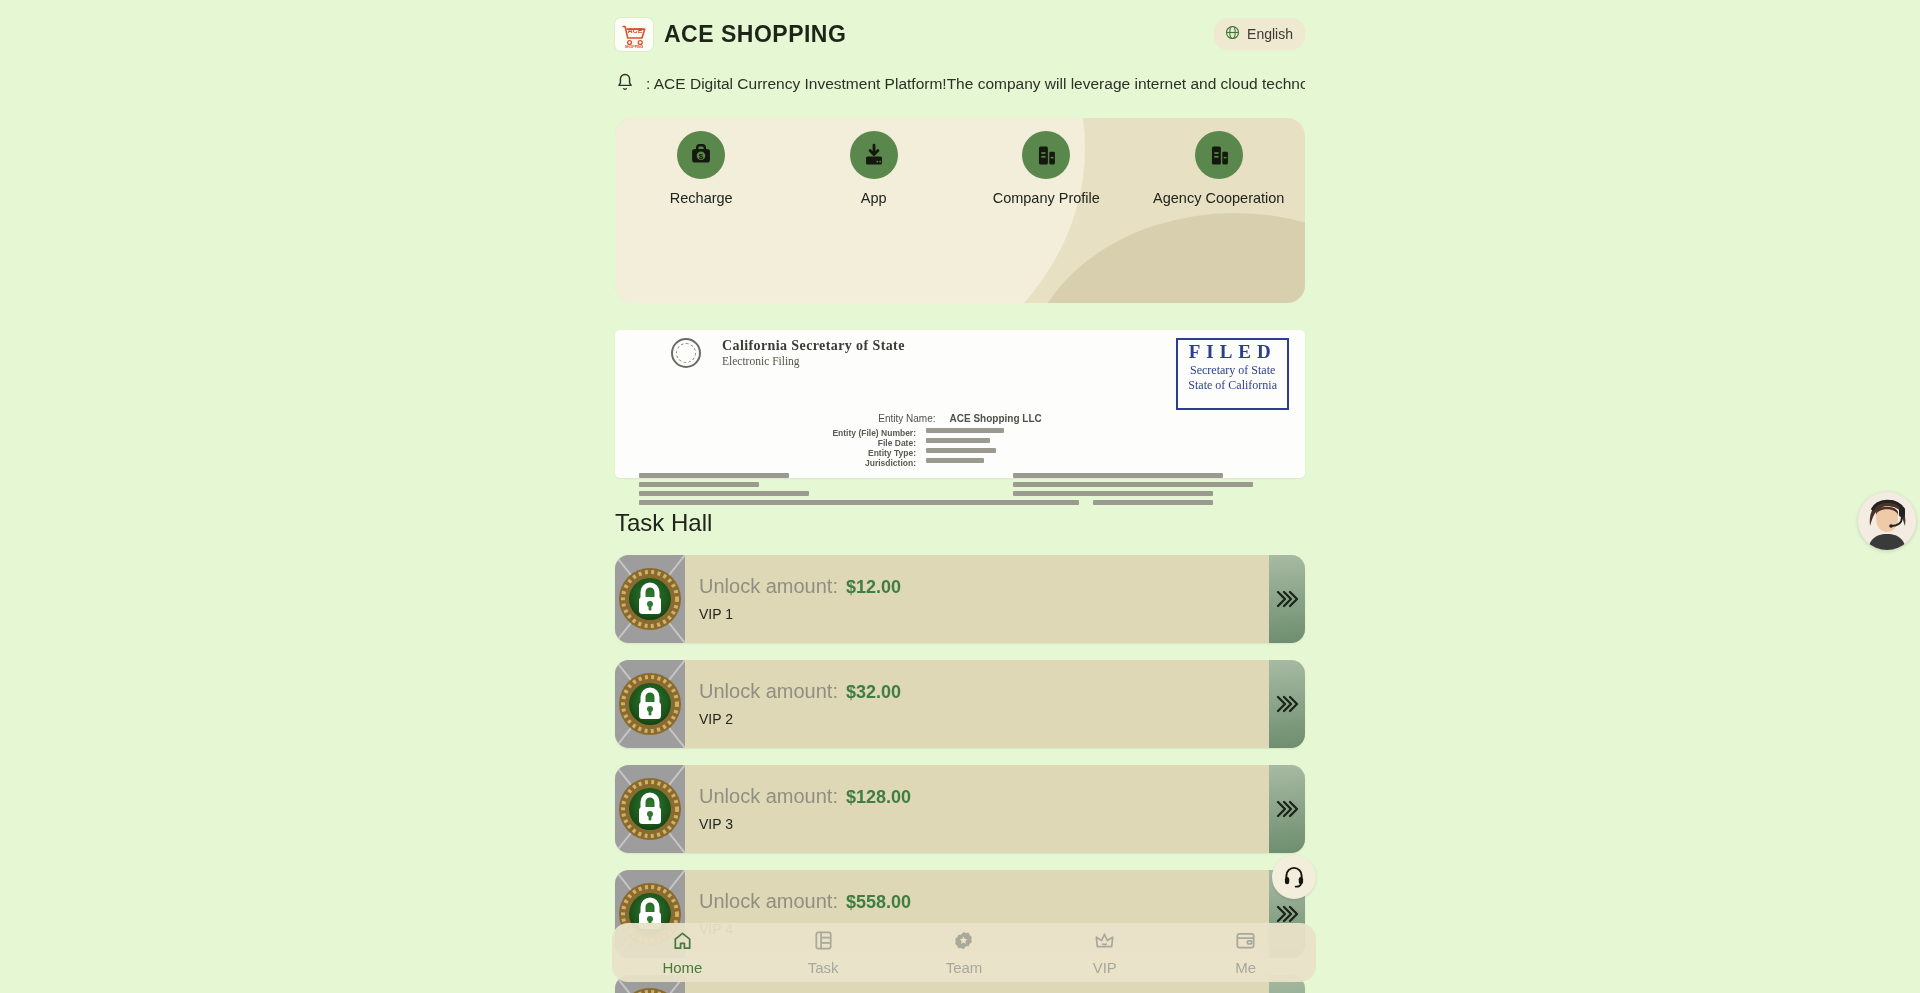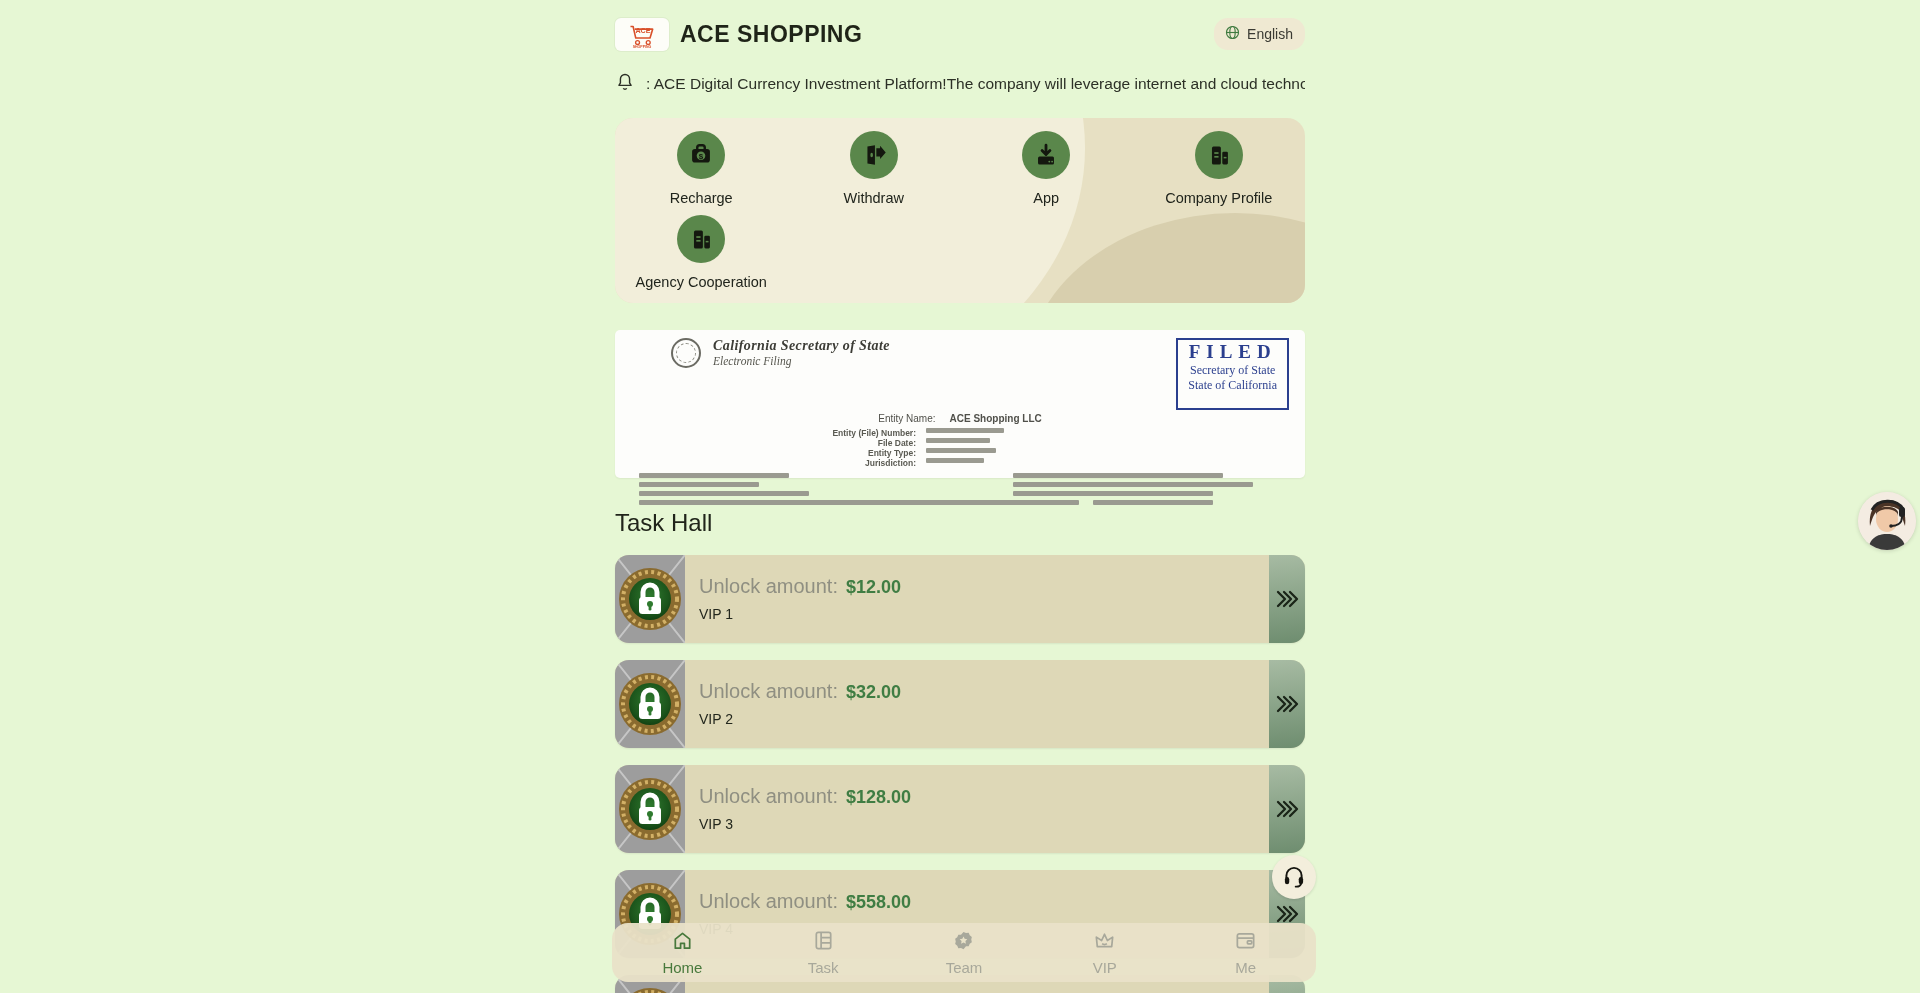--- a/index.html
+++ b/index.html
@@ -2,21 +2,21 @@
 <html><head>
 <meta charset="utf-8">
 <style>
   * { margin:0; padding:0; box-sizing:border-box; }
   html,body { width:1920px; height:993px; overflow:hidden; }
   body { background:#e6f7d4; font-family:"Liberation Sans", sans-serif; position:relative; }
   .page { width:690px; margin:0 auto; position:relative; height:993px; }
 
   
   .hdr { display:flex; align-items:center; padding-top:13px; height:55px; }
-  .logo-badge { width:54px; height:33px; background:#fdfdf8; border-radius:6px; display:flex; align-items:center; justify-content:center; box-shadow:0 0 0 1px rgba(0,0,0,.04); }
+  .logo-badge { width:38px; height:33px; background:#fdfdf8; border-radius:6px; display:flex; align-items:center; justify-content:center; box-shadow:0 0 0 1px rgba(0,0,0,.04); }
   .app-title { font-size:23px; font-weight:bold; letter-spacing:.5px; color:#1f2418; margin-left:11px; }
   .lang-btn { margin-left:auto; display:flex; align-items:center; gap:6px; background:#efe9d2; border:none; border-radius:14px; padding:6px 12px 6px 10px; font-family:inherit; font-size:14px; color:#3a3a33; cursor:pointer; }
 
   
   .notice { display:flex; align-items:center; gap:11px; margin-top:18px; height:22px; }
   .notice-text { font-size:15.5px; color:#2c3026; white-space:nowrap; overflow:hidden; flex:1; }
 
   
   .quick-card { position:relative; margin-top:23px; height:185px; border-radius:18px; background:#e7e0c3; overflow:hidden; }
   .quick-card::before { content:""; position:absolute; width:620px; height:520px; border-radius:50%; background:#f2eeda; left:-150px; top:-230px; }
@@ -24,21 +24,21 @@
   .qgrid { position:relative; z-index:2; display:grid; grid-template-columns:repeat(4,1fr); justify-items:center; padding-top:13px; row-gap:9px; }
   .qitem { display:flex; flex-direction:column; align-items:center; cursor:pointer; width:150px; }
   .qcircle { width:48px; height:48px; border-radius:50%; background:#5a874b; display:flex; align-items:center; justify-content:center; }
   .qlabel { margin-top:11px; font-size:14.5px; color:#20241c; text-align:center; }
 
   
   .doc { margin-top:27px; height:148px; background:#fdfdfb; border-radius:5px; padding:8px 16px 6px 16px; color:#4a4a4a; box-shadow:0 1px 2px rgba(0,0,0,.06); }
   .doc-head { display:flex; align-items:flex-start; }
   .seal { width:30px; height:30px; border-radius:50%; border:2px solid #6b6b63; position:relative; flex:none; margin-left:40px; }
   .seal::after { content:""; position:absolute; inset:3px; border:1px dashed #8a8a80; border-radius:50%; }
-  .doc-auth { margin-left:12px;font-style:italic; }
+  .doc-auth { margin-left:21px; }
   .doc-auth .l1 { font-family:"Liberation Serif", serif; font-weight:bold; font-size:14px; color:#3c3c36; letter-spacing:.4px; }
   .doc-auth .l2 { font-family:"Liberation Serif", serif; font-size:11.5px; color:#55554d; margin-top:1px; }
   .stamp { margin-left:auto; border:2px solid #2b3f8e; color:#2b3f8e; text-align:center; padding:1px 10px 15px; }
   .stamp-title { font-family:"Liberation Serif", serif; font-weight:bold; font-size:19px; letter-spacing:6px; }
   .stamp-sub { font-family:"Liberation Serif", serif; font-size:12px; }
   .doc-title { text-align:center; font-size:12px; font-weight:bold; color:#474740; margin-top:4px; letter-spacing:.3px; }
   .doc-entity { text-align:center; font-size:10px; margin-top:3px; color:#50504a; }
   .doc-entity b { margin-left:14px; font-weight:bold;margin-top:11px; }
   .doc-fields { margin:4px 0 0 115px; }
   .doc-frow { display:flex; font-size:8.5px; line-height:10px; color:#5a5a52; }
@@ -141,30 +141,20 @@
           <svg width="30" height="30" viewBox="0 0 32 32">
             <path d="M12 10 v-2 a2.5 2.5 0 0 1 2.5 -2.5 h3 A2.5 2.5 0 0 1 20 8 v2" fill="none" stroke="#14180f" stroke-width="2.6"></path>
             <rect x="6.5" y="9.5" width="19" height="14.5" rx="3" fill="#14180f"></rect>
             <circle cx="16" cy="16.8" r="4.6" fill="#5a874b"></circle>
             <text x="16" y="19.8" text-anchor="middle" font-size="8.5" font-weight="bold" fill="#14180f" font-family="Liberation Sans, sans-serif">$</text>
           </svg>
         </span>
         <span class="qlabel">Recharge</span>
       </div>
 
-      <div class="qitem">
-        <span class="qcircle">
-          <svg width="30" height="30" viewBox="0 0 32 32">
-            <path d="M9 7 l8 -1.5 v21 L9 25 Z" fill="#14180f"></path>
-            <ellipse cx="13.5" cy="16" rx="1.4" ry="2.4" fill="#5a874b"></ellipse>
-            <path d="M18.5 11 h4 v-2.8 l6 7.8 -6 7.8 v-2.8 h-4 Z" fill="#14180f" transform="translate(0,-3) scale(1,0.9) translate(0,2)"></path>
-          </svg>
-        </span>
-        <span class="qlabel">Withdraw</span>
-      </div>
 
       <div class="qitem">
         <span class="qcircle">
           <svg width="30" height="30" viewBox="0 0 32 32">
             <path d="M16 5.5 v9.5 M11.8 11.2 l4.2 4.4 4.2 -4.4" fill="none" stroke="#14180f" stroke-width="3" stroke-linecap="round" stroke-linejoin="round"></path>
             <rect x="7.5" y="17.5" width="17" height="8.5" rx="1.6" fill="#14180f"></rect>
             <circle cx="19.5" cy="23" r="1" fill="#5a874b"></circle>
               <circle cx="22.5" cy="23" r="1" fill="#5a874b"></circle>
           </svg>
         </span>

